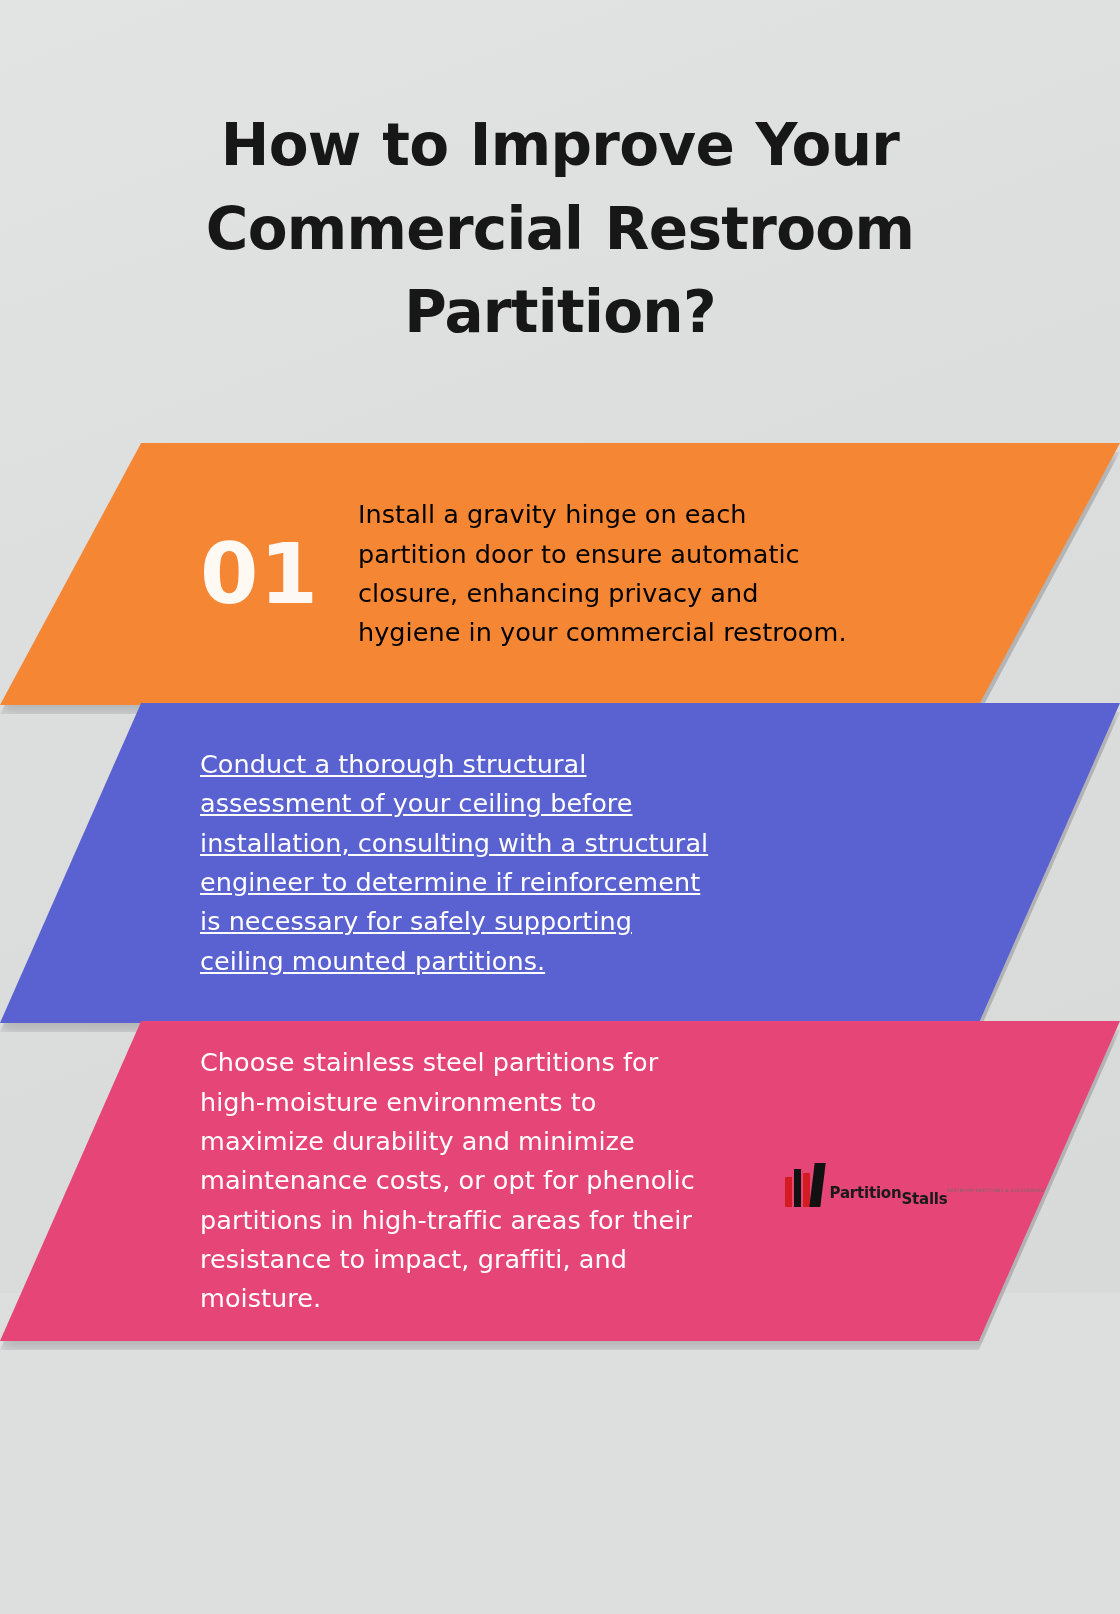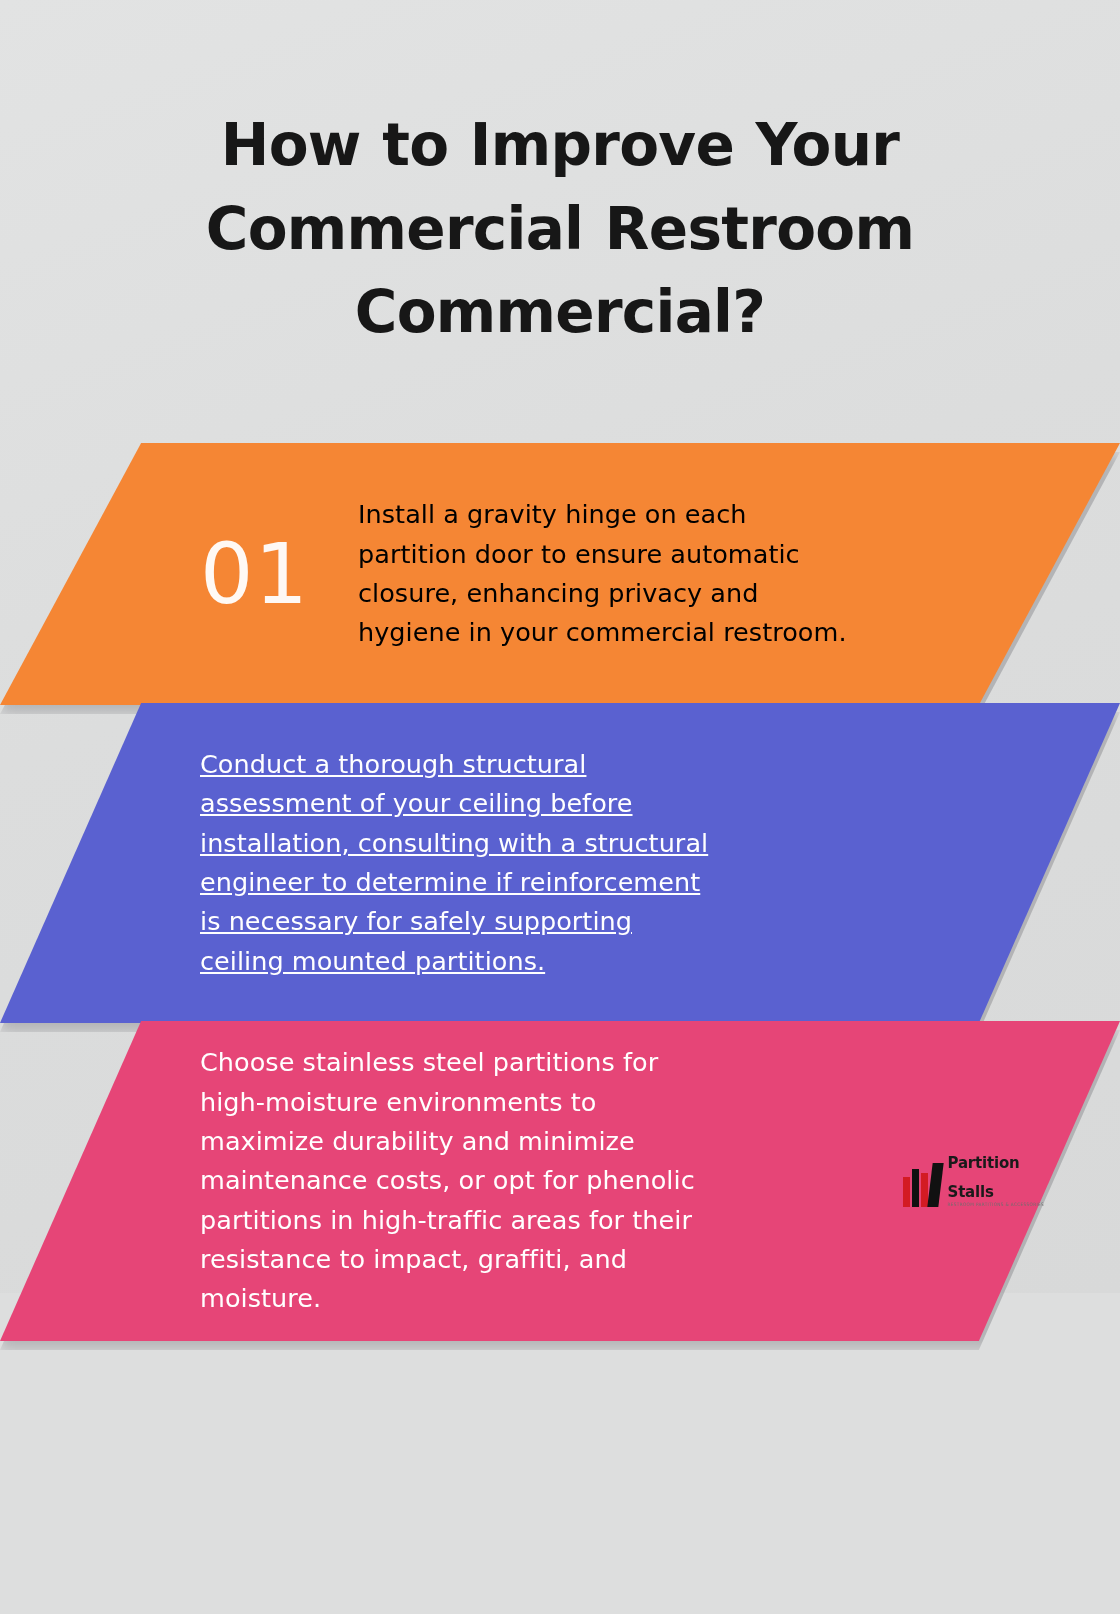--- a/index.html
+++ b/index.html
@@ -81,21 +81,21 @@
     align-items: center;
     width: 100%;
     padding-left: 200px;
     box-sizing: border-box;
   }
 
   .band-num {
     flex: 0 0 auto;
     width: 158px;
     font-family: "DejaVu Sans", sans-serif;
-    font-weight: 400;
+    font-weight: 700;
     font-size: 84px;
     line-height: 1;
     color: #ffffff;
     opacity: 0.95;
     letter-spacing: 1px;
     text-align: left;
   }
 
   .band-text {
     flex: 1 1 auto;
@@ -149,53 +149,52 @@
   .logo-mark i.b2 { height: 38px; background: #111111; }
   .logo-mark i.b3 { height: 34px; }
   .logo-mark i.b4 {
     width: 11px;
     height: 44px;
     background: #111111;
     transform: skewX(-7deg);
   }
   .logo-words {
     display: flex;
-    flex-direction: column;
     justify-content: flex-end;
     line-height: 1;
   }
   .logo-l1, .logo-l2 {
     font-family: "DejaVu Sans", sans-serif;
     font-weight: 700;
     font-size: 15px;
     color: #1a1a1a;
     letter-spacing: -0.2px;
   }
-  .logo-l2 { margin-top: 14px; }
+  .logo-l2 { margin-top: 6px; }
   .logo-tag {
     margin-top: 3px;
     font-family: "DejaVu Sans", sans-serif;
     font-size: 4.2px;
     letter-spacing: 0.35px;
     color: #6e6e6e;
     white-space: nowrap;
     transform: scaleY(1.1);
     transform-origin: left top;
   }
 </style>
 </head>
 <body style="background: rgb(221, 222, 222);">
 
 <div class="poster">
 
   <div class="title-block">
     <h1 class="title">
       <span>How to Improve Your</span><br>
       <span>Commercial Restroom</span><br>
-      <span>Commercial?</span>
+      <span>Partition?</span>
     </h1>
   </div>
 
   <div class="bands">
 
     <div class="band-wrap">
       <div class="band-shadow" id="band1-shadow"></div>
       <div class="band" id="band1" style="background: rgb(245, 134, 52);">
         <div class="band-inner">
           <div class="band-num">01</div>

